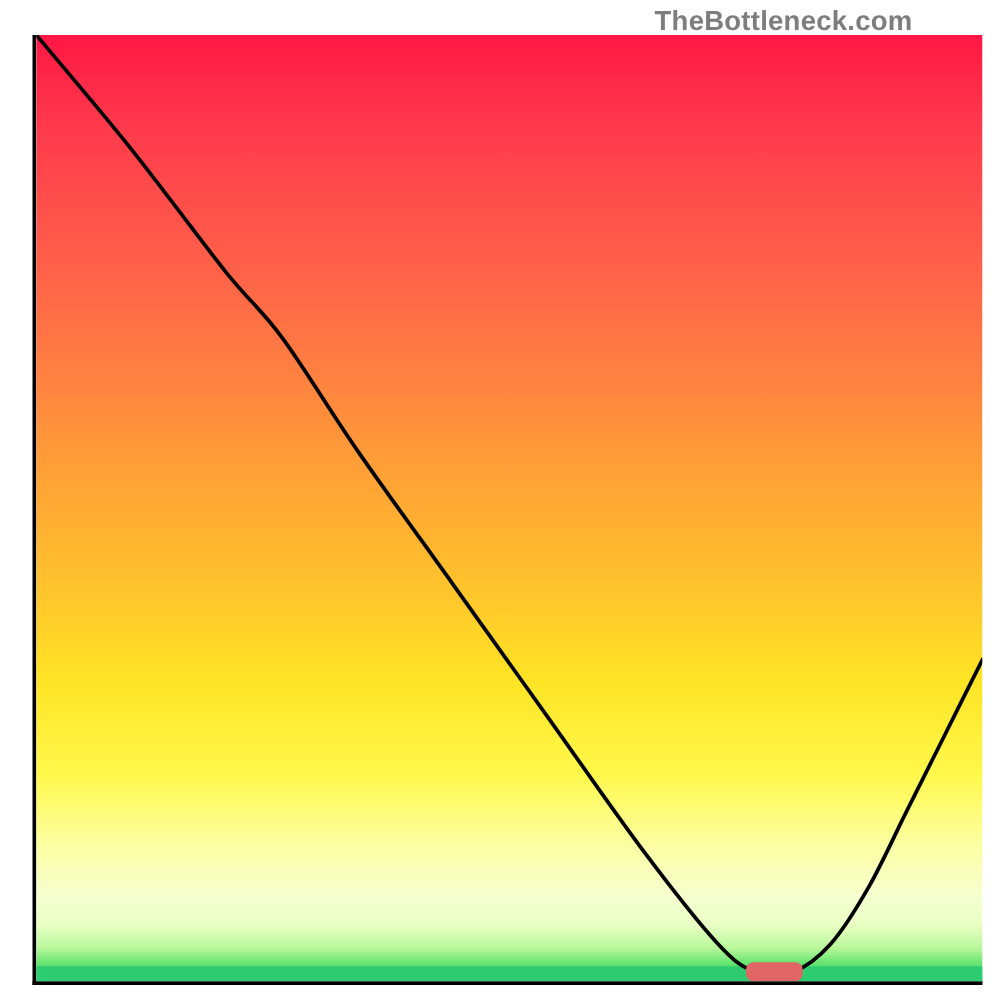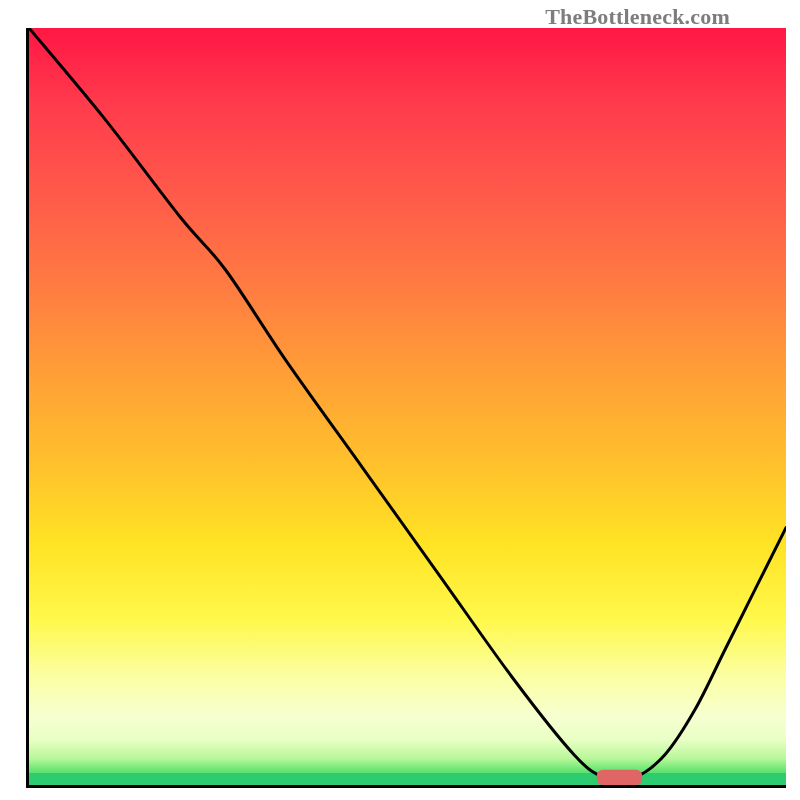--- a/index.html
+++ b/index.html
@@ -7,21 +7,20 @@
     padding: 0;
     width: 800px;
     height: 800px;
     background: #ffffff;
     font-family: -apple-system, BlinkMacSystemFont, "Segoe UI", Arial, sans-serif;
   }
   .container {
     position: relative;
     width: 740px;
     height: 800px;
-    font-family: Liberation Serif, serif;
   }
   .watermark {
     position: absolute;
     top: 4px;
     right: 10px;
     font-size: 22px;
     font-weight: 600;
     color: #7d7d7d;
     letter-spacing: 0.2px;
   }

